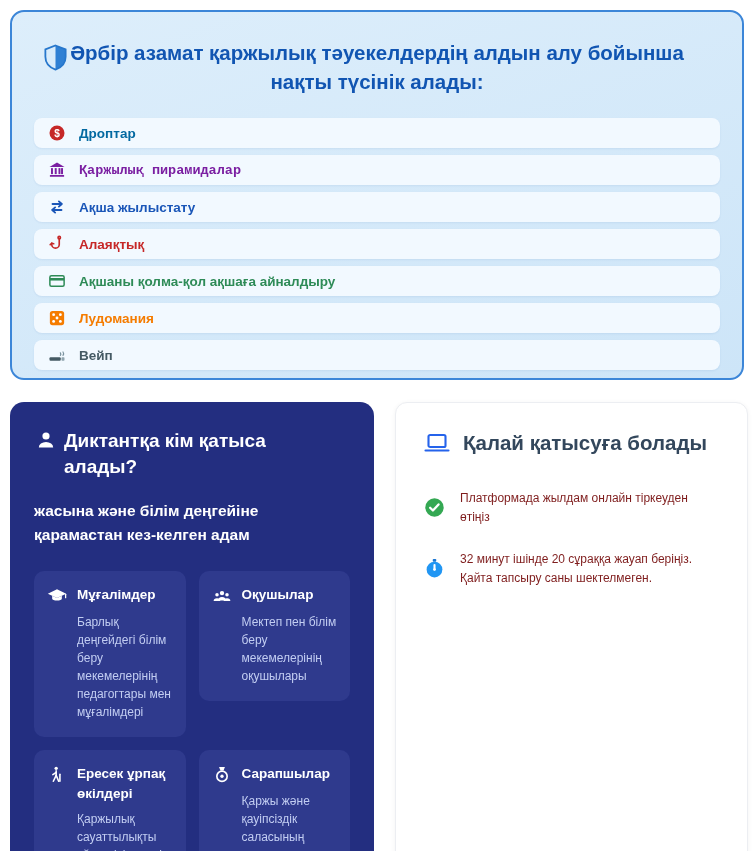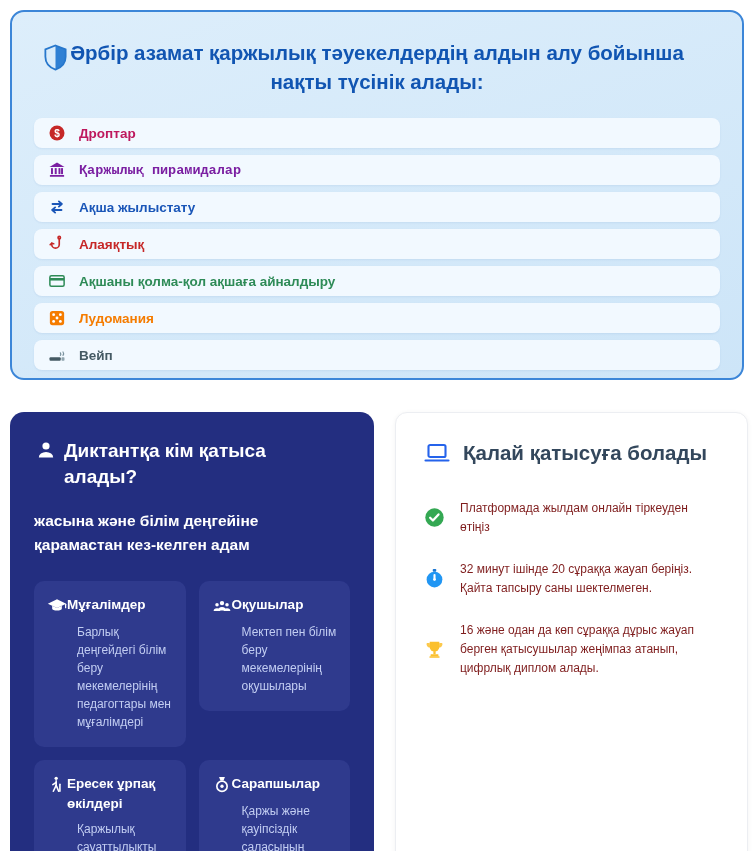--- a/index.html
+++ b/index.html
@@ -12,21 +12,21 @@
   }
 
   
   .risks-card {
     position: relative;
     border: 2px solid #3c86d8;
     border-radius: 14px;
     background: linear-gradient(160deg, #ddeefb 0%, #cde5f8 100%);
     padding: 26px 22px 24px 22px;
     height: 370px;
-    margin-bottom: 32px;
+    margin-bottom: 22px;
   }
   .risks-shield { position: absolute; left: 30px; top: 32px; }
   .risks-title {
     color: #1155b2;
     font-size: 20.5px;
     font-weight: bold;
     text-align: center;
     line-height: 1.42;
     max-width: 640px;
     margin: 0 auto 22px auto;
@@ -58,21 +58,21 @@
   }
   .participants-head { display: flex; gap: 6px; align-items: flex-start; margin-bottom: 20px; }
   .participants-title { font-size: 19px; font-weight: bold; line-height: 1.35; max-width: 240px; }
   .participants-subtitle { font-size: 15.5px; font-weight: bold; line-height: 1.55; margin-bottom: 24px; }
   .groups-grid { display: grid; grid-template-columns: 1fr 1fr; gap: 13px; align-items: start; }
   .group-card {
     background: #2f3a8d;
     border-radius: 10px;
     padding: 14px 13px 16px 13px;
   }
-  .group-head { display: flex; align-items: flex-start; margin-bottom: 7px; }
+  .group-head { display: flex; gap: 10px; align-items: flex-start; margin-bottom: 7px; }
   .group-title { font-size: 13.5px; font-weight: bold; line-height: 1.45; color: #ffffff; }
   .group-desc { font-size: 12px; color: #c2cdf2; line-height: 1.5; padding-left: 30px; }
   .group-icon { flex: 0 0 20px; width: 20px; height: 20px; margin-top: 1px; }
 
   
   .how-card {
     background: #ffffff;
     border: 1px solid #eceef2;
     border-radius: 12px;
     padding: 28px 28px 24px 28px;
@@ -98,21 +98,21 @@
   </span>
   <h1 class="risks-title">Әрбір азамат қаржылық тәуекелдердің алдын алу бойынша нақты түсінік алады:</h1>
 
   <div class="risk-row">
     <span class="risk-icon">
       <svg width="18" height="18" viewBox="0 0 24 24">
           <circle cx="12" cy="12" r="10" fill="#c62828"></circle>
           <text x="12" y="16.8" font-size="13.5" font-weight="bold" fill="#ffffff" text-anchor="middle" font-family="Liberation Sans, sans-serif">$</text>
         </svg>
     </span>
-    <span class="risk-label" style="color: #be185d;">Дроптар</span>
+    <span class="risk-label" style="color: #0369a1;">Дроптар</span>
   </div>
 
   <div class="risk-row">
     <span class="risk-icon">
       <svg width="18" height="18" viewBox="0 0 24 24" fill="#7b1fa2">
           <path d="M12 2 L22 8 H2 Z"></path>
           <rect x="4" y="9.5" width="2.6" height="8"></rect>
           <rect x="9" y="9.5" width="2.6" height="8"></rect>
           <rect x="14" y="9.5" width="2.6" height="8"></rect>
           <rect x="19" y="9.5" width="2.6" height="8" transform="translate(-1.6 0)"></rect>
@@ -290,29 +290,16 @@
         <svg width="21" height="21" viewBox="0 0 24 24">
             <rect x="10" y="1" width="4" height="3.2" rx="1" fill="#1976d2"></rect>
             <circle cx="12" cy="13.2" r="9" fill="#2196f3"></circle>
             <path d="M12 13.2 V8" stroke="#ffffff" stroke-width="2.4" stroke-linecap="round"></path>
             <circle cx="12" cy="13.2" r="1.5" fill="#ffffff"></circle>
           </svg>
       </span>
       <p class="step-text">32 минут ішінде 20 сұраққа жауап беріңіз. Қайта тапсыру саны шектелмеген.</p>
     </div>
 
-    <div class="step">
-      <span class="step-icon">
-        <svg width="21" height="21" viewBox="0 0 24 24" fill="#fbc02d">
-            <path d="M6.5 3 h11 v6 a5.5 5.5 0 0 1 -11 0 Z"></path>
-            <path d="M6.5 4.5 H3.2 a3.4 3.8 0 0 0 3.8 5.2 Z" opacity="0.85"></path>
-            <path d="M17.5 4.5 h3.3 a3.4 3.8 0 0 1 -3.8 5.2 Z" opacity="0.85"></path>
-            <rect x="10.7" y="14" width="2.6" height="3.4"></rect>
-            <rect x="7.5" y="17.4" width="9" height="2.2" rx="0.6"></rect>
-            <rect x="6.2" y="19.6" width="11.6" height="1.8" rx="0.6"></rect>
-          </svg>
-      </span>
-      <p class="step-text">16 және одан да көп сұраққа дұрыс жауап берген қатысушылар жеңімпаз атанып, цифрлық диплом алады.</p>
-    </div>
 
   </section>
 
 </div>
 
 </body></html>

